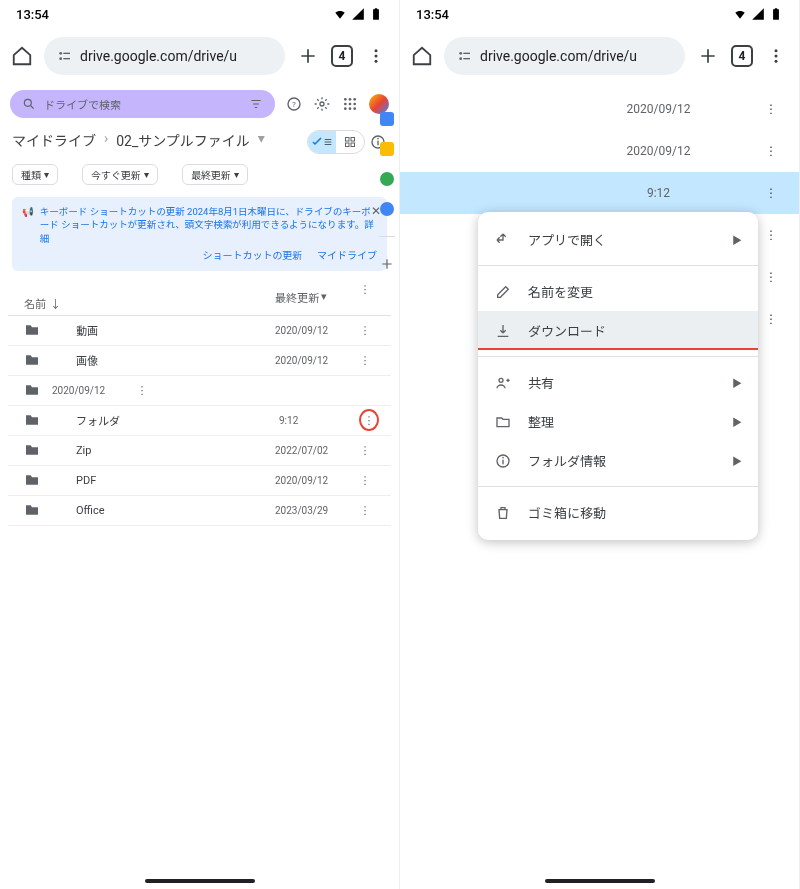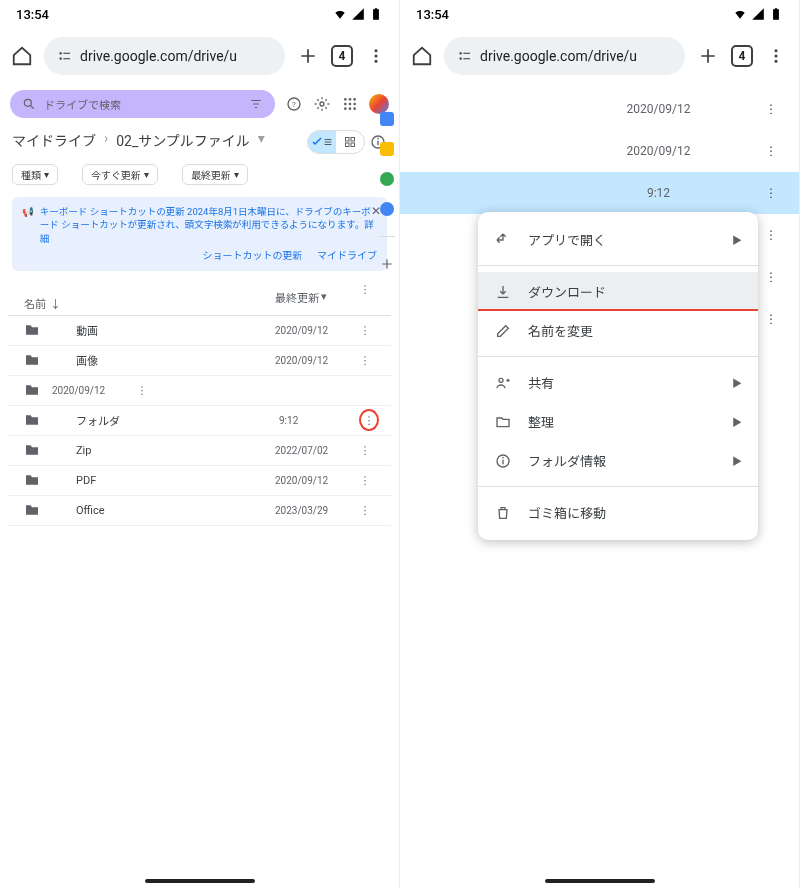--- a/index.html
+++ b/index.html
@@ -585,36 +585,36 @@
   <div class="menu-item">
     <span class="mi-icon">
         <svg width="16" height="16" viewBox="0 0 24 24">
           <path stroke="#5f6368" stroke-width="2" fill="none" d="M12 3l4 4M12 3l-4 4M12 3v10M3 12l4 4M3 12l4-4M3 12h10"></path>
         </svg>
       </span>
     <span>アプリで開く</span>
     <span class="chevron">▶</span>
   </div>
   <div class="menu-divider"></div>
+  <div class="menu-item">
+    <span class="mi-icon">
+        <svg width="16" height="16" viewBox="0 0 24 24">
+          <path stroke="#5f6368" stroke-width="2" fill="none" d="M4 20h4L20 8l-4-4L4 16v4z"></path>
+        </svg>
+      </span>
+    <span>名前を変更</span>
+  </div>
   <div class="menu-item selected">
     <span class="mi-icon">
         <svg width="16" height="16" viewBox="0 0 24 24">
           <path stroke="#5f6368" stroke-width="2" fill="none" d="M12 3v12m0 0l-4-4m4 4l4-4M4 20h16"></path>
         </svg>
       </span>
     <span>ダウンロード</span>
     <div class="red-underline"></div>
-  </div>
-  <div class="menu-item">
-    <span class="mi-icon">
-        <svg width="16" height="16" viewBox="0 0 24 24">
-          <path stroke="#5f6368" stroke-width="2" fill="none" d="M4 20h4L20 8l-4-4L4 16v4z"></path>
-        </svg>
-      </span>
-    <span>名前を変更</span>
   </div>
   <div class="menu-divider"></div>
   <div class="menu-item">
     <span class="mi-icon">
         <svg width="16" height="16" viewBox="0 0 24 24">
           <circle cx="9" cy="8" r="3" fill="none" stroke="#5f6368" stroke-width="2"></circle>
           <path stroke="#5f6368" stroke-width="2" fill="none" d="M3 20c0-3 3-5 6-5s6 2 6 5M17 8h5m-2.5-2.5v5"></path>
         </svg>
       </span>
     <span>共有</span>

